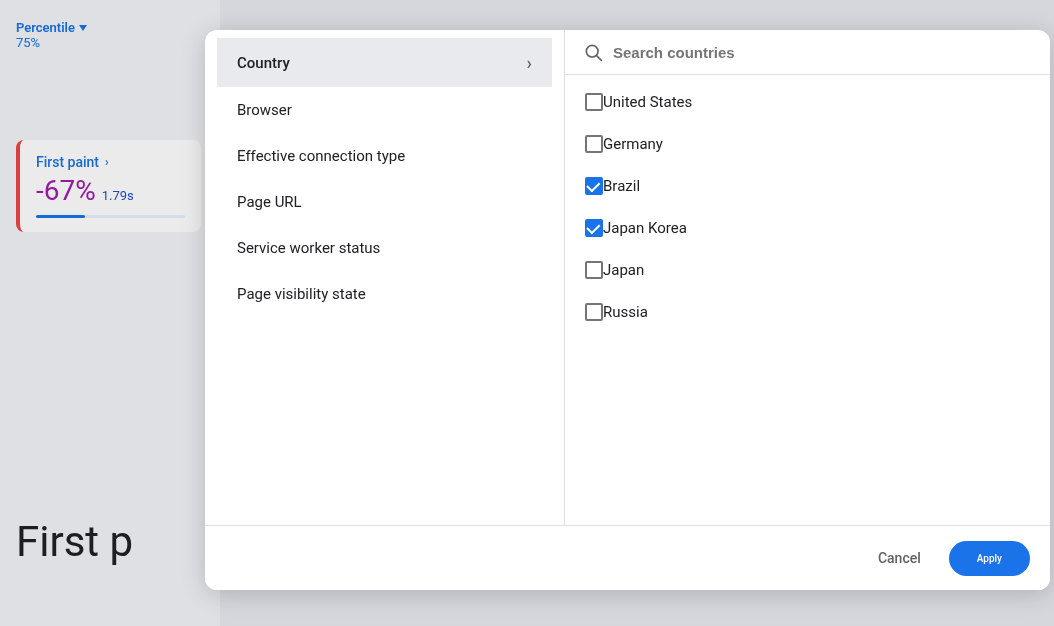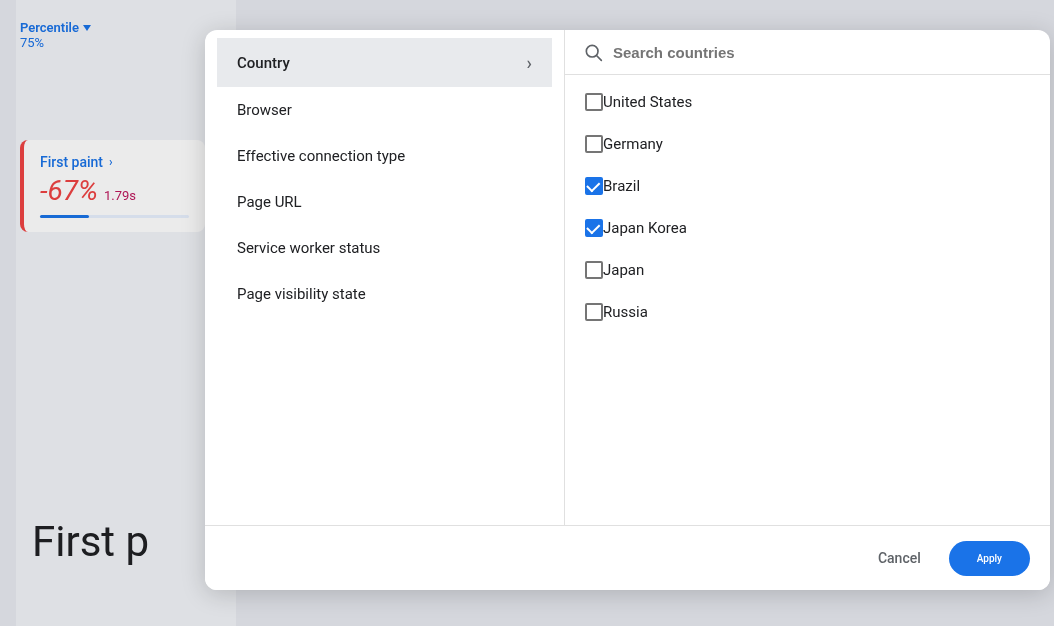--- a/index.html
+++ b/index.html
@@ -8,25 +8,25 @@
       background: #e8eaf0;
       width: 1054px;
       height: 626px;
       overflow: hidden;
       position: relative;
     }
 
     
     .bg-panel {
       position: absolute;
-      top: 0; left: 16px;
+      top: 0; left: 0;
       width: 220px;
       height: 626px;
       background: #f1f3f8;
-      padding: 20px 4px;
+      padding: 20px 16px;
     }
 
     .percentile-label {
       font-size: 13px;
       font-weight: 600;
       color: #1a73e8;
       display: flex;
       align-items: center;
       gap: 4px;
     }
@@ -65,26 +65,25 @@
     }
     .metric-values {
       margin-top: 4px;
       display: flex;
       align-items: baseline;
       gap: 6px;
     }
     .metric-pct {
       font-size: 28px;
       font-weight: 400;
-      color: #ef4444;
-      font-style: italic;
+      color: #a21caf;
     }
     .metric-time {
       font-size: 13px;
-      color: #be185d;
+      color: #1d4ed8;
     }
     .metric-bar {
       margin-top: 8px;
       height: 3px;
       background: #e8f0fe;
       border-radius: 2px;
     }
     .metric-bar-fill {
       height: 100%;
       width: 33%;

